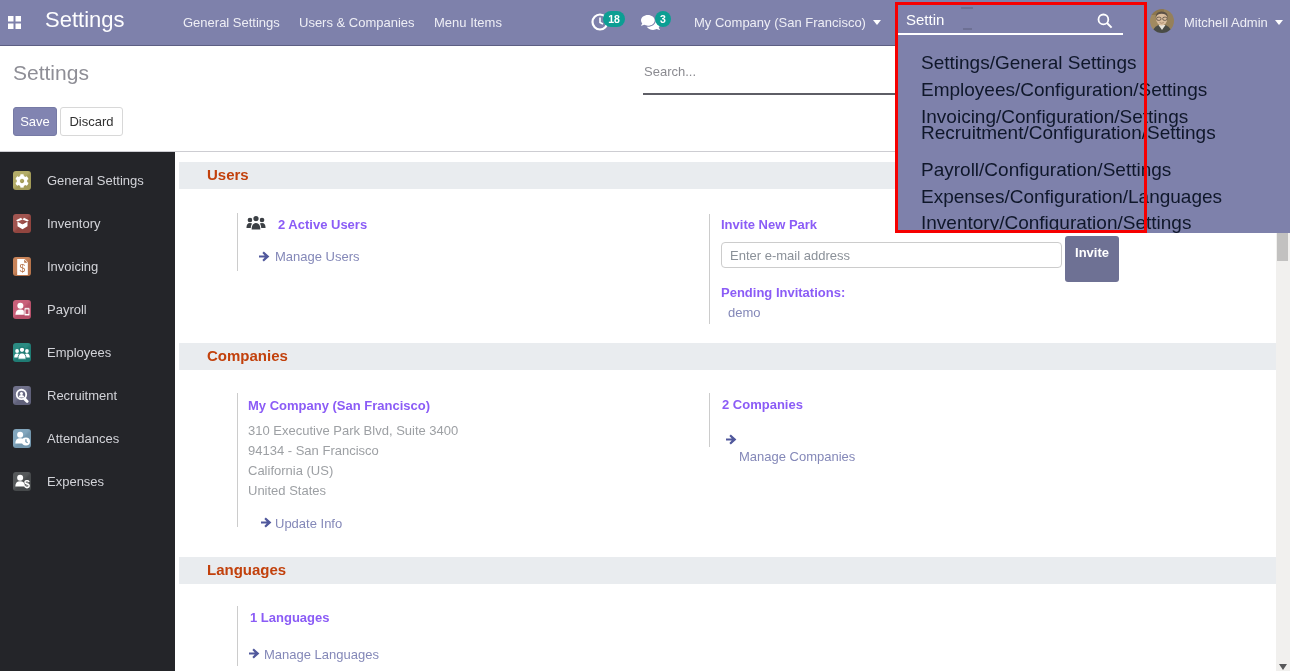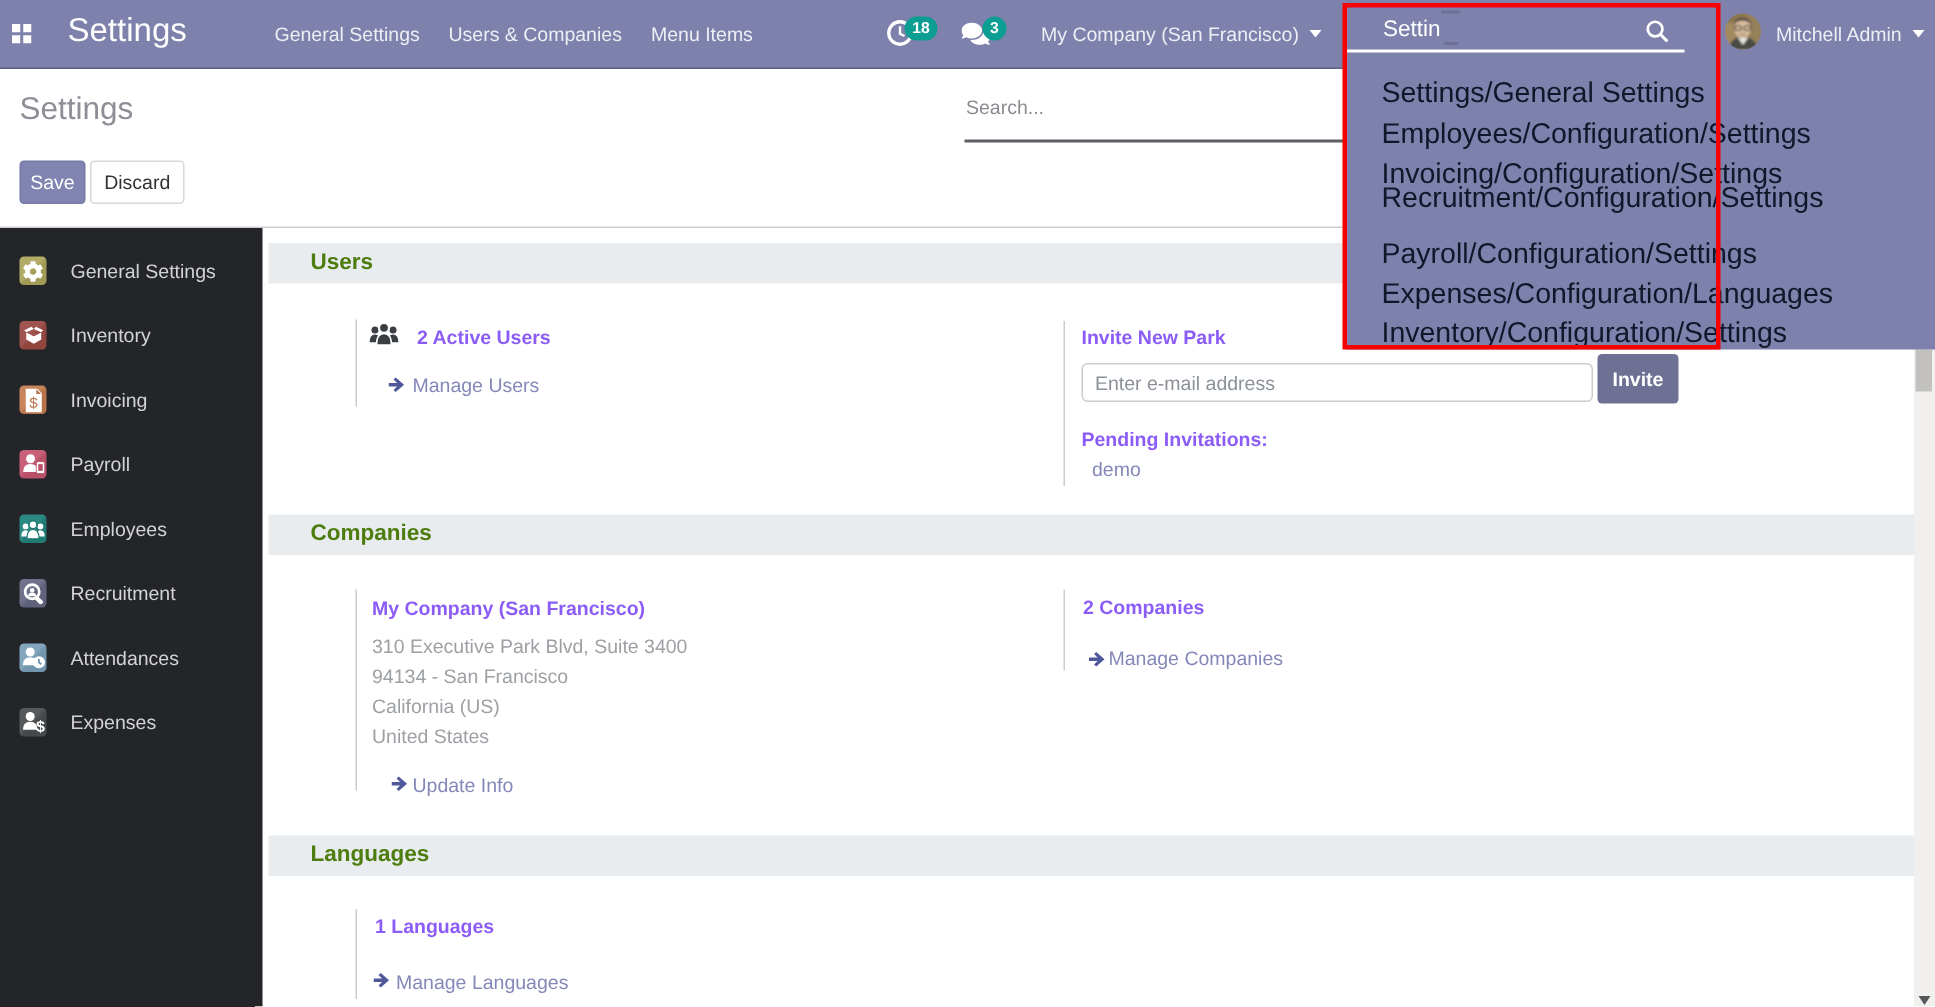--- a/index.html
+++ b/index.html
@@ -23,36 +23,36 @@
   #searchline { position:absolute; left:643px; top:93px; width:257px; height:1.5px; background:#5e5e66; }
 
   
   #sidebar { left:0; top:152px; width:175px; height:519px; background:#242529; }
   .sitem { position:absolute; left:13px; width:162px; height:19px; }
   .sicon { position:absolute; left:0; top:0; width:18px; height:19px; border-radius:3px; }
   .slbl { position:absolute; left:34px; top:2px; font-size:13px; color:#d2d3d8; white-space:nowrap; }
 
   
   .band { position:absolute; left:179px; width:1097px; height:27px; background:#e9ecef; }
-  .bandlbl { color:#4d7c0f; font-size:15px; font-weight:bold; position:absolute; left:28px; top:4px; }
+  .bandlbl { color:#c2410c; font-size:15px; font-weight:bold; position:absolute; left:28px; top:4px; }
   .vline { position:absolute; width:1px; background:#ccc; }
   .btxt { position:absolute; font-size:13px; font-weight:bold; color:#8b5cf6; white-space:nowrap; }
   .mut { position:absolute; font-size:13px; color:#9da0a4; white-space:nowrap; }
   .lnk { position:absolute; font-size:13px; color:#8488b8; white-space:nowrap; }
   .arr { position:absolute; width:11px; height:11px; }
 
   
   #sbar { left:1276px; top:46px; width:14px; height:625px; background:#f1f0ee; }
   #sthumb { position:absolute; left:1277px; top:233px; width:11px; height:28px; background:#c2c1c0; }
   #sarrow { position:absolute; left:1279px; top:664px; width:0; height:0; border-left:4.5px solid transparent; border-right:4.5px solid transparent; border-top:6px solid #58585a; }
 
   
   #panel { left:897px; top:46px; width:393px; height:187px; background:#7e81ab; }
   .pitem { position:absolute; left:24px; color:#0f172a; font-size:19px; white-space:nowrap; }
-  #settin { position:absolute; left:9px; top:-35px; color:#fff; font-size:15px;margin-left:16px; }
+  #settin { position:absolute; left:9px; top:-35px; color:#fff; font-size:15px; }
   #pline { position:absolute; left:0px; top:-13px; width:226px; height:2px; background:#fff; }
 
   
   #redrect { left:895px; top:2px; width:252px; height:231px; border:3px solid #f60000; z-index:50; }
 </style>
 </head>
 <body>
 <div id="stage">
 
   <div class="abs" id="nav"></div>
@@ -207,21 +207,21 @@
   <svg class="arr" style="left:259px;top:251px" viewBox="0 0 16 16">
       <path fill="#50589c" d="M0 6.4h8.3L4.9 3 7 0.9 15.1 8 7 15.1 4.9 13l3.4-3.4H0z"></path>
     </svg>
   <div class="lnk" style="left:275px;top:249px">Manage Users</div>
 
   <div class="vline" style="left:709px;top:214px;height:110px"></div>
   <div class="btxt" style="left:721px;top:217px">Invite New Park</div>
   <div class="abs" style="left:721px;top:242px;width:341px;height:26px;border:1px solid #ccc;border-radius:4px;background:#fff;">
     <div style="position:absolute;left:8px;top:5px;font-size:13px;color:#8b9199;">Enter e-mail address</div>
   </div>
-  <div class="abs" style="left:1065px;top:236px;width:54px;height:33px;background:#6e7194;border-radius:3px;color:#fff;font-size:13px;font-weight:bold;text-align:center;line-height:33px;">Invite</div>
+  <div class="abs" style="left:1065px;top:236px;width:54px;height:46px;background:#6e7194;border-radius:3px;color:#fff;font-size:13px;font-weight:bold;text-align:center;line-height:33px;">Invite</div>
   <div class="btxt" style="left:721px;top:285px">Pending Invitations:</div>
   <div class="lnk" style="left:728px;top:305px">demo</div>
 
   <div class="band" style="top:343px">
       <div class="bandlbl">Companies</div>
     </div>
   <div class="vline" style="left:237px;top:393px;height:134px"></div>
   <div class="btxt" style="left:248px;top:398px">My Company (San Francisco)</div>
   <div class="mut" style="left:248px;top:423px">310 Executive Park Blvd, Suite 3400</div>
   <div class="mut" style="left:248px;top:443px">94134 - San Francisco</div>
@@ -230,21 +230,21 @@
   <svg class="arr" style="left:261px;top:517px" viewBox="0 0 16 16">
       <path fill="#50589c" d="M0 6.4h8.3L4.9 3 7 0.9 15.1 8 7 15.1 4.9 13l3.4-3.4H0z"></path>
     </svg>
   <div class="lnk" style="left:275px;top:516px">Update Info</div>
 
   <div class="vline" style="left:709px;top:393px;height:54px"></div>
   <div class="btxt" style="left:722px;top:397px">2 Companies</div>
   <svg class="arr" style="left:726px;top:434px" viewBox="0 0 16 16">
       <path fill="#50589c" d="M0 6.4h8.3L4.9 3 7 0.9 15.1 8 7 15.1 4.9 13l3.4-3.4H0z"></path>
     </svg>
-  <div class="lnk" style="left:739px;top:431px">Manage Companies</div>
+  <div class="lnk" style="left:739px;top:449px">Manage Companies</div>
 
   <div class="band" style="top:557px">
       <div class="bandlbl">Languages</div>
     </div>
   <div class="vline" style="left:237px;top:606px;height:60px"></div>
   <div class="btxt" style="left:250px;top:610px">1 Languages</div>
   <svg class="arr" style="left:249px;top:648px" viewBox="0 0 16 16">
       <path fill="#50589c" d="M0 6.4h8.3L4.9 3 7 0.9 15.1 8 7 15.1 4.9 13l3.4-3.4H0z"></path>
     </svg>
   <div class="lnk" style="left:264px;top:647px">Manage Languages</div>

